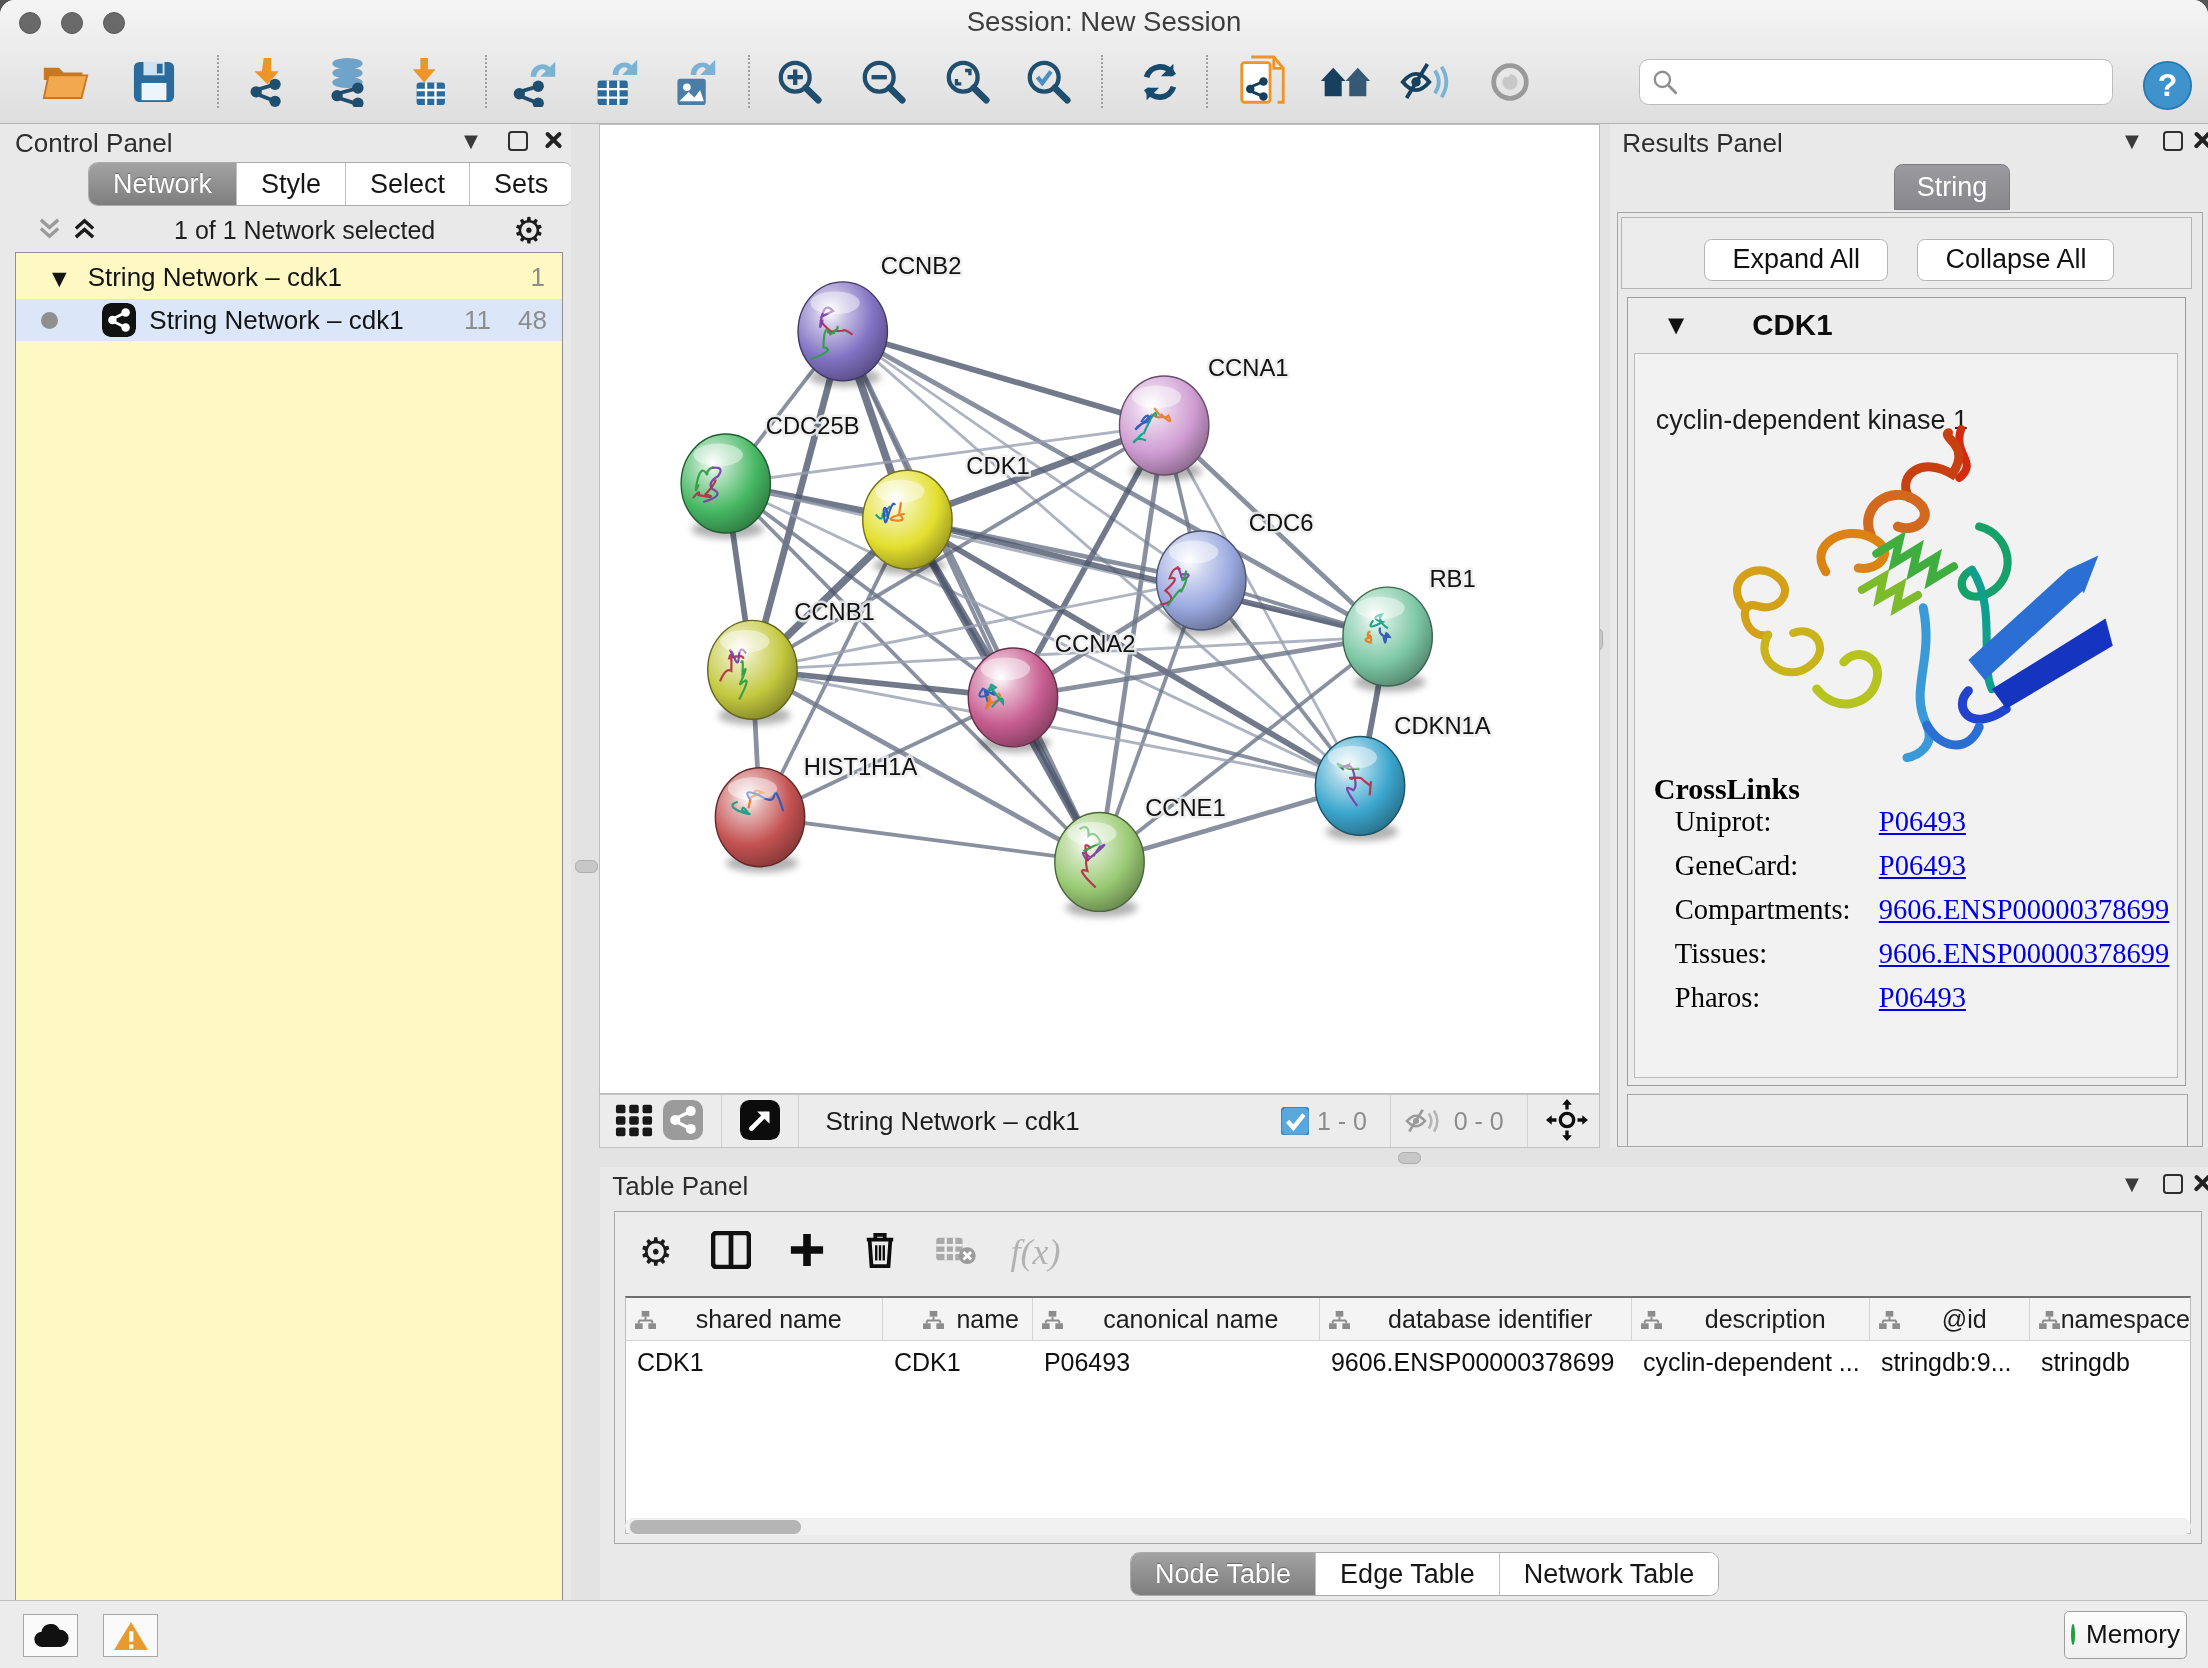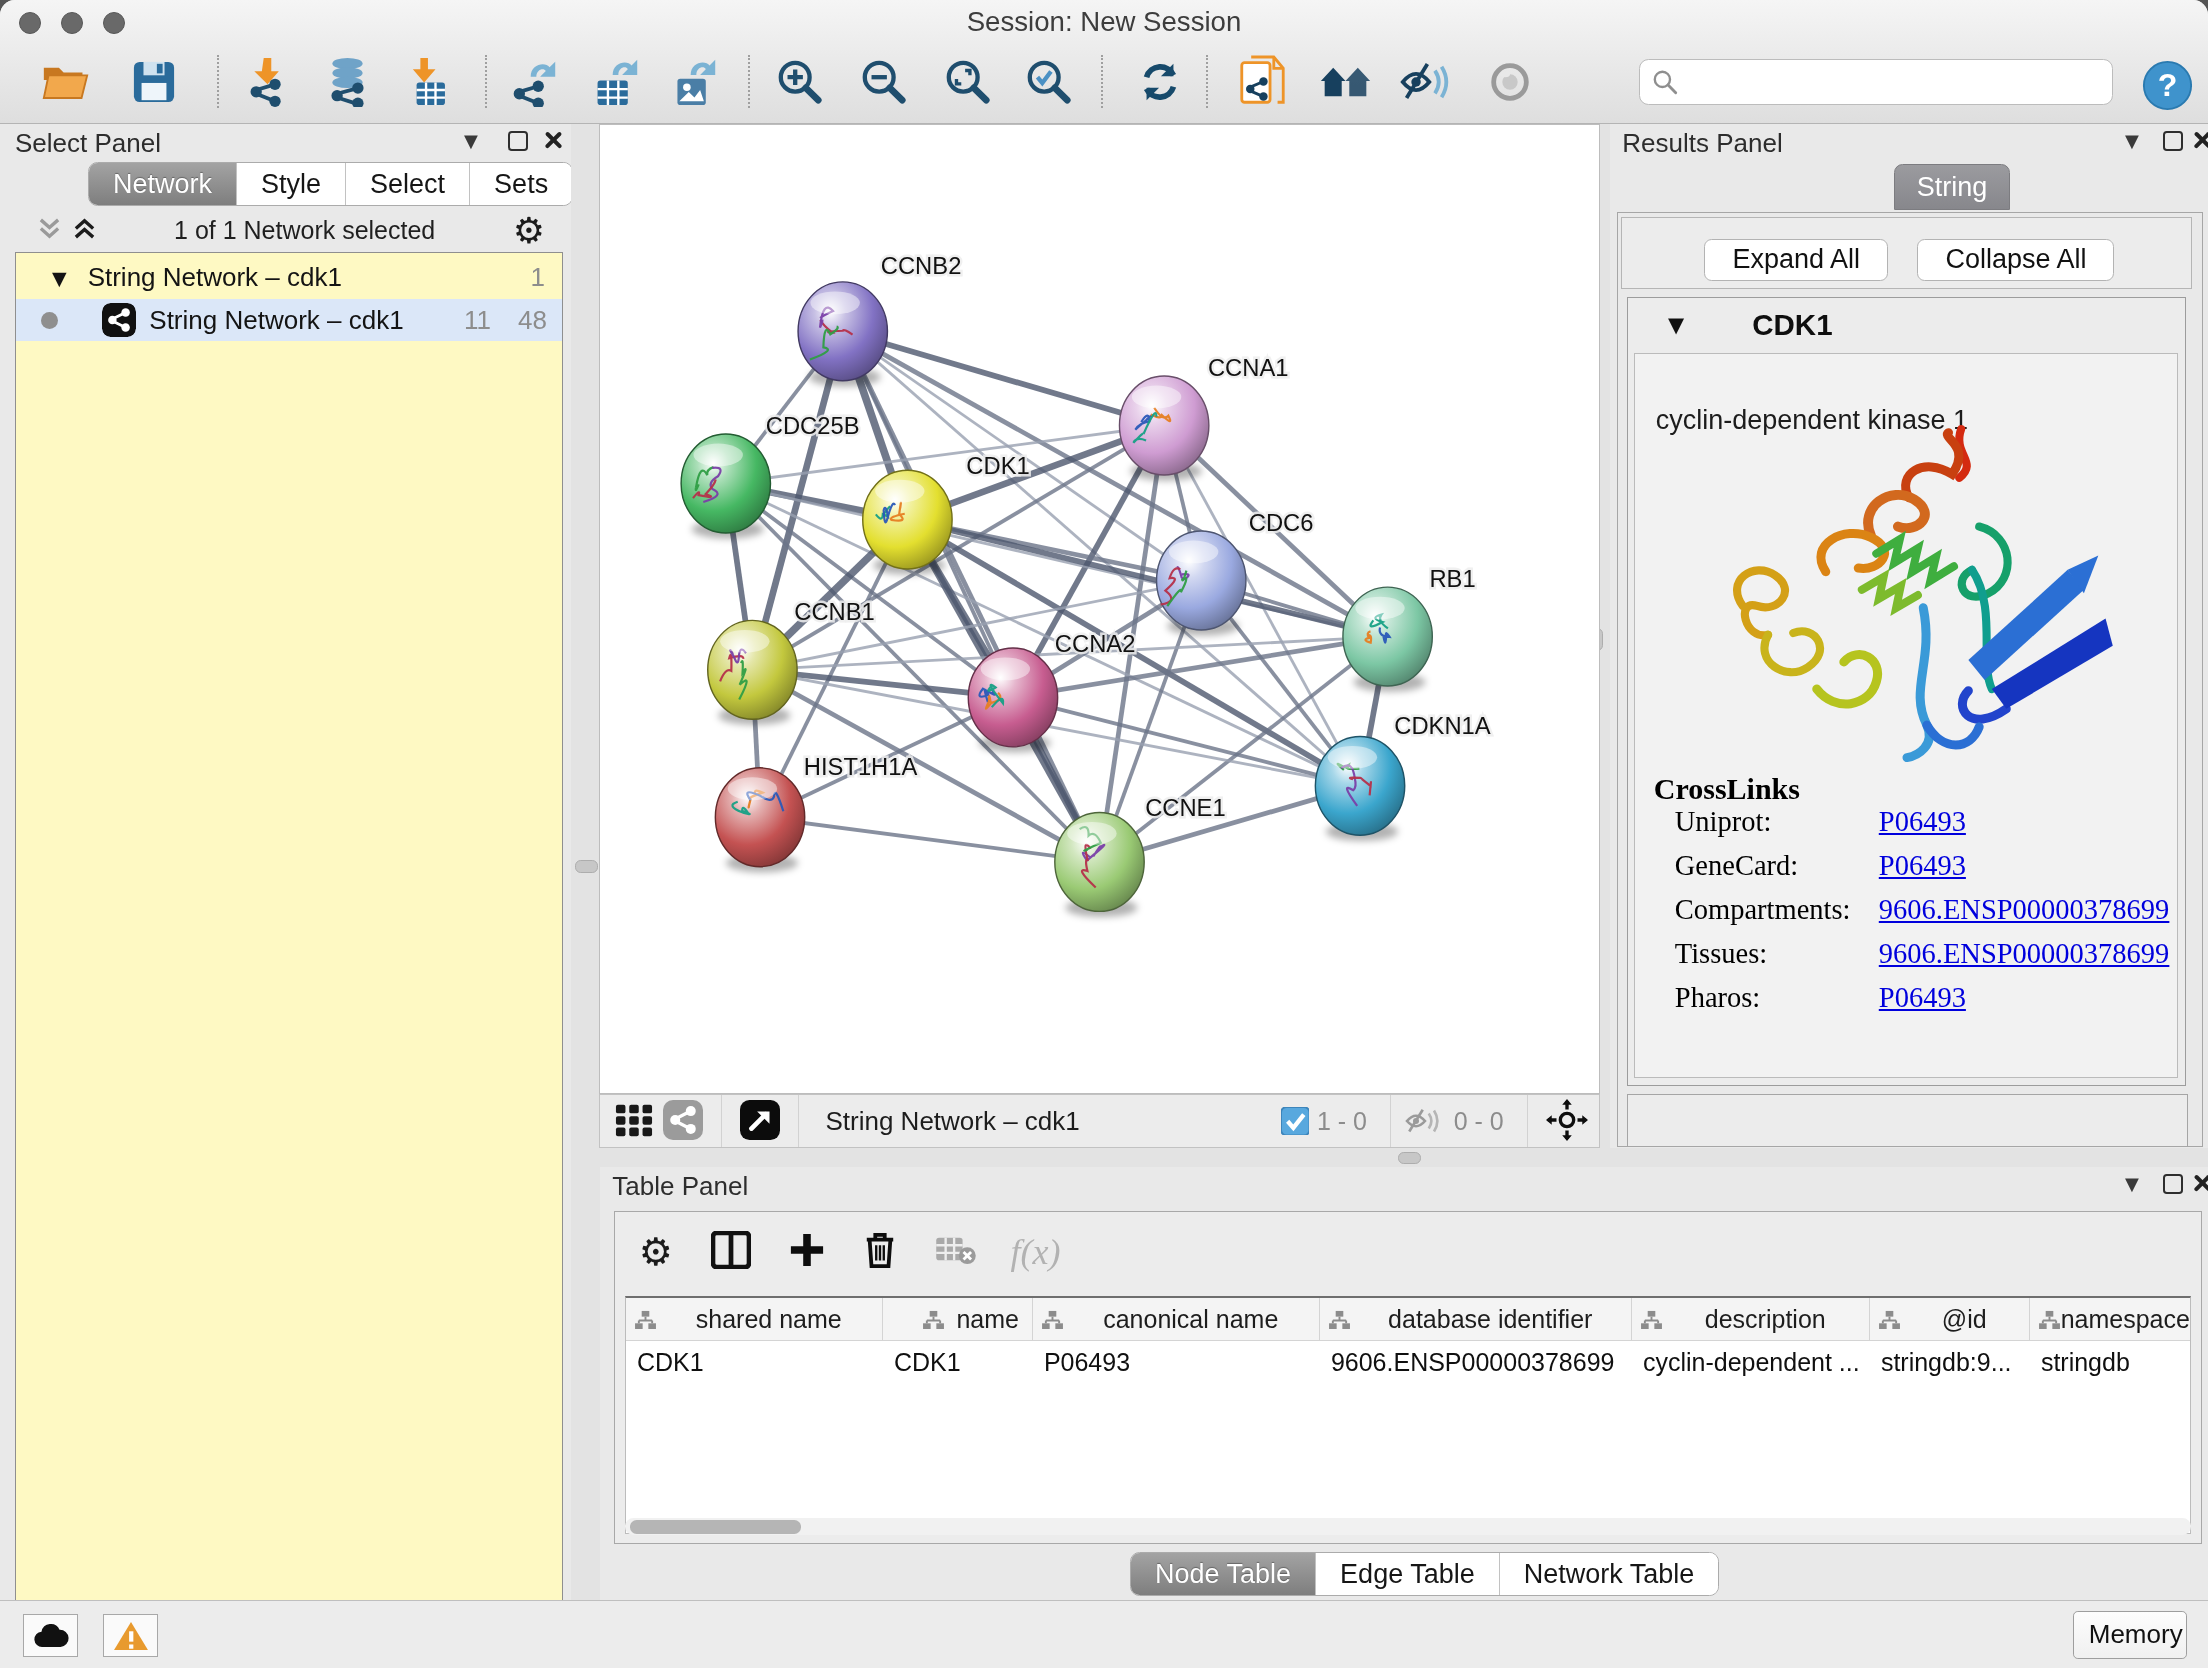--- a/index.html
+++ b/index.html
@@ -91,21 +91,21 @@
   .th svg{margin-left:9.5px;flex:none;}
   .tr{display:flex;height:42px;}
   .td{font-size:25px;color:#101010;padding-left:11.4px;box-sizing:border-box;display:flex;align-items:center;
       white-space:nowrap;overflow:hidden;}
   #tp-hscroll{position:absolute;left:9.5px;bottom:7.6px;width:1566px;height:17px;background:#f1f1f1;border-radius:8.6px;}
   #tp-hscroll .thumb{position:absolute;left:5.7px;top:1.9px;width:171px;height:13.3px;background:#b5b5b5;border-radius:6.7px;}
   
   #status-bar{position:absolute;left:0;top:1600px;width:2208px;height:68px;background:#ececec;border-top:1.9px solid #bfbfbf;box-sizing:border-box;}
   .sb-btn{position:absolute;top:13.3px;width:55px;height:43px;background:#fafafa;border:1.9px solid #a8a8a8;display:flex;
           align-items:center;justify-content:center;padding:0;}
-  #memory-btn{position:absolute;right:21px;top:9.5px;width:114px;height:48px;background:linear-gradient(#fdfdfd,#f0f0f0);
+  #memory-btn{position:absolute;right:21px;top:9.5px;width:123px;height:48px;background:linear-gradient(#fdfdfd,#f0f0f0);
               border:1.9px solid #9e9e9e;border-radius:4.8px;display:flex;align-items:center;justify-content:center;gap:11.4px;
               font-size:26px;color:#111;font-family:inherit;}
   #memory-dot{width:21px;height:21px;border-radius:50%;}
   text.nodelabel{font-size:25px;fill:#111;paint-order:stroke;stroke:#ededed;stroke-width:5px;stroke-opacity:.85;}
 </style>
 </head>
 <body>
 
 <div id="win">
 
@@ -276,21 +276,21 @@
     </div>
     <button class="tbi" style="left:2140px;top:57px">
       <svg width="51" height="51" viewBox="0 0 54 54">
           <circle cx="27" cy="27" r="25" fill="#3f93cc" stroke="#2a7ab0" stroke-width="2"></circle>
           <text x="27" y="38" font-size="34" font-family="Liberation Sans, sans-serif" font-weight="bold" fill="#fff" text-anchor="middle">?</text>
         </svg>
     </button>
   </div>
 
   <div id="control-panel">
-    <span class="panel-title" style="left:15px;top:3.8px">Select Panel</span>
+    <span class="panel-title" style="left:15px;top:3.8px">Control Panel</span>
     <button class="win-ctl" style="left:464px;top:5.7px"><span class="caret">▼</span></button>
     <button class="win-ctl" style="left:508px;top:6.7px"><span class="float-ico"></span></button>
     <button class="win-ctl" style="left:544px;top:6.7px"><span class="x-ico"></span></button>
 
     <div class="tabstrip" id="cp-tabs" style="left:88px;top:38px">
         <button class="tab sel">Network</button>
         <button class="tab">Style</button>
         <button class="tab">Select</button>
         <button class="tab">Sets</button>
       </div>

